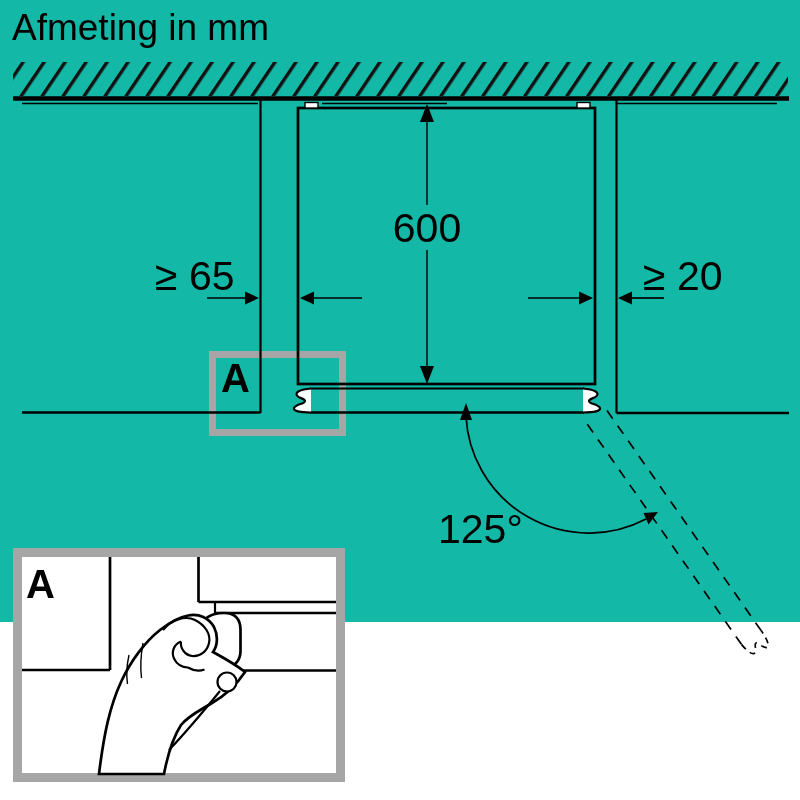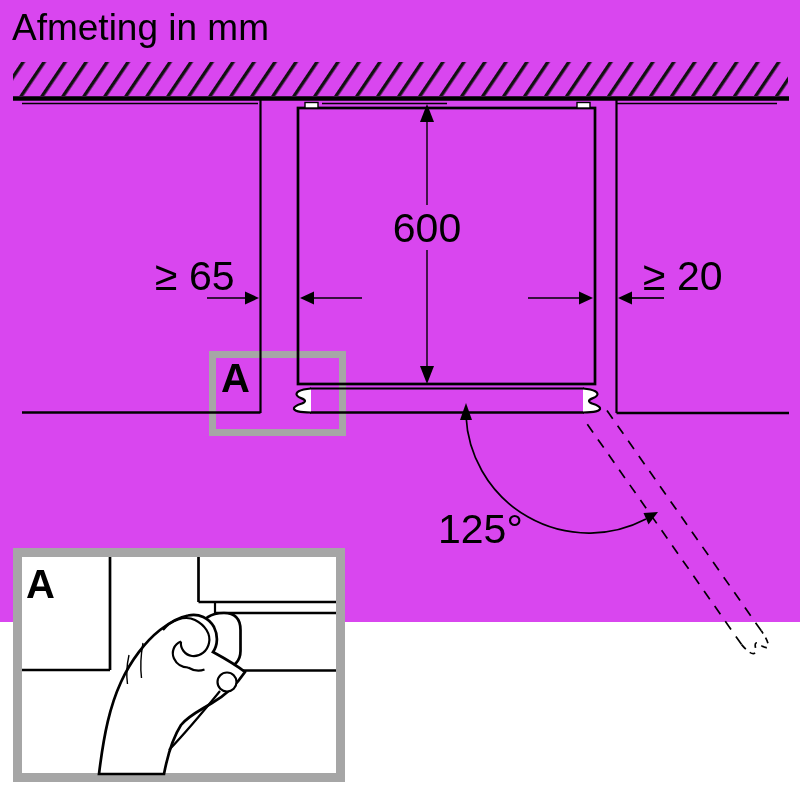--- a/index.html
+++ b/index.html
@@ -7,21 +7,21 @@
     padding: 0;
     background: #ffffff;
     width: 800px;
     height: 800px;
     overflow: hidden;
   }
   .stage {
     position: relative;
     width: 800px;
     height: 622px;
-    background: #d946ef;
+    background: #14b8a6;
   }
   svg { display: block; }
   text {
     font-family: "Liberation Sans", "DejaVu Sans", sans-serif;
     fill: #000000;
   }
   .title-text  { font-size: 37px; }
   .dim-label   { font-size: 41px; }
   .marker-text { font-size: 40px; font-weight: bold; }
   .ink    { stroke: #000000; fill: none; }

